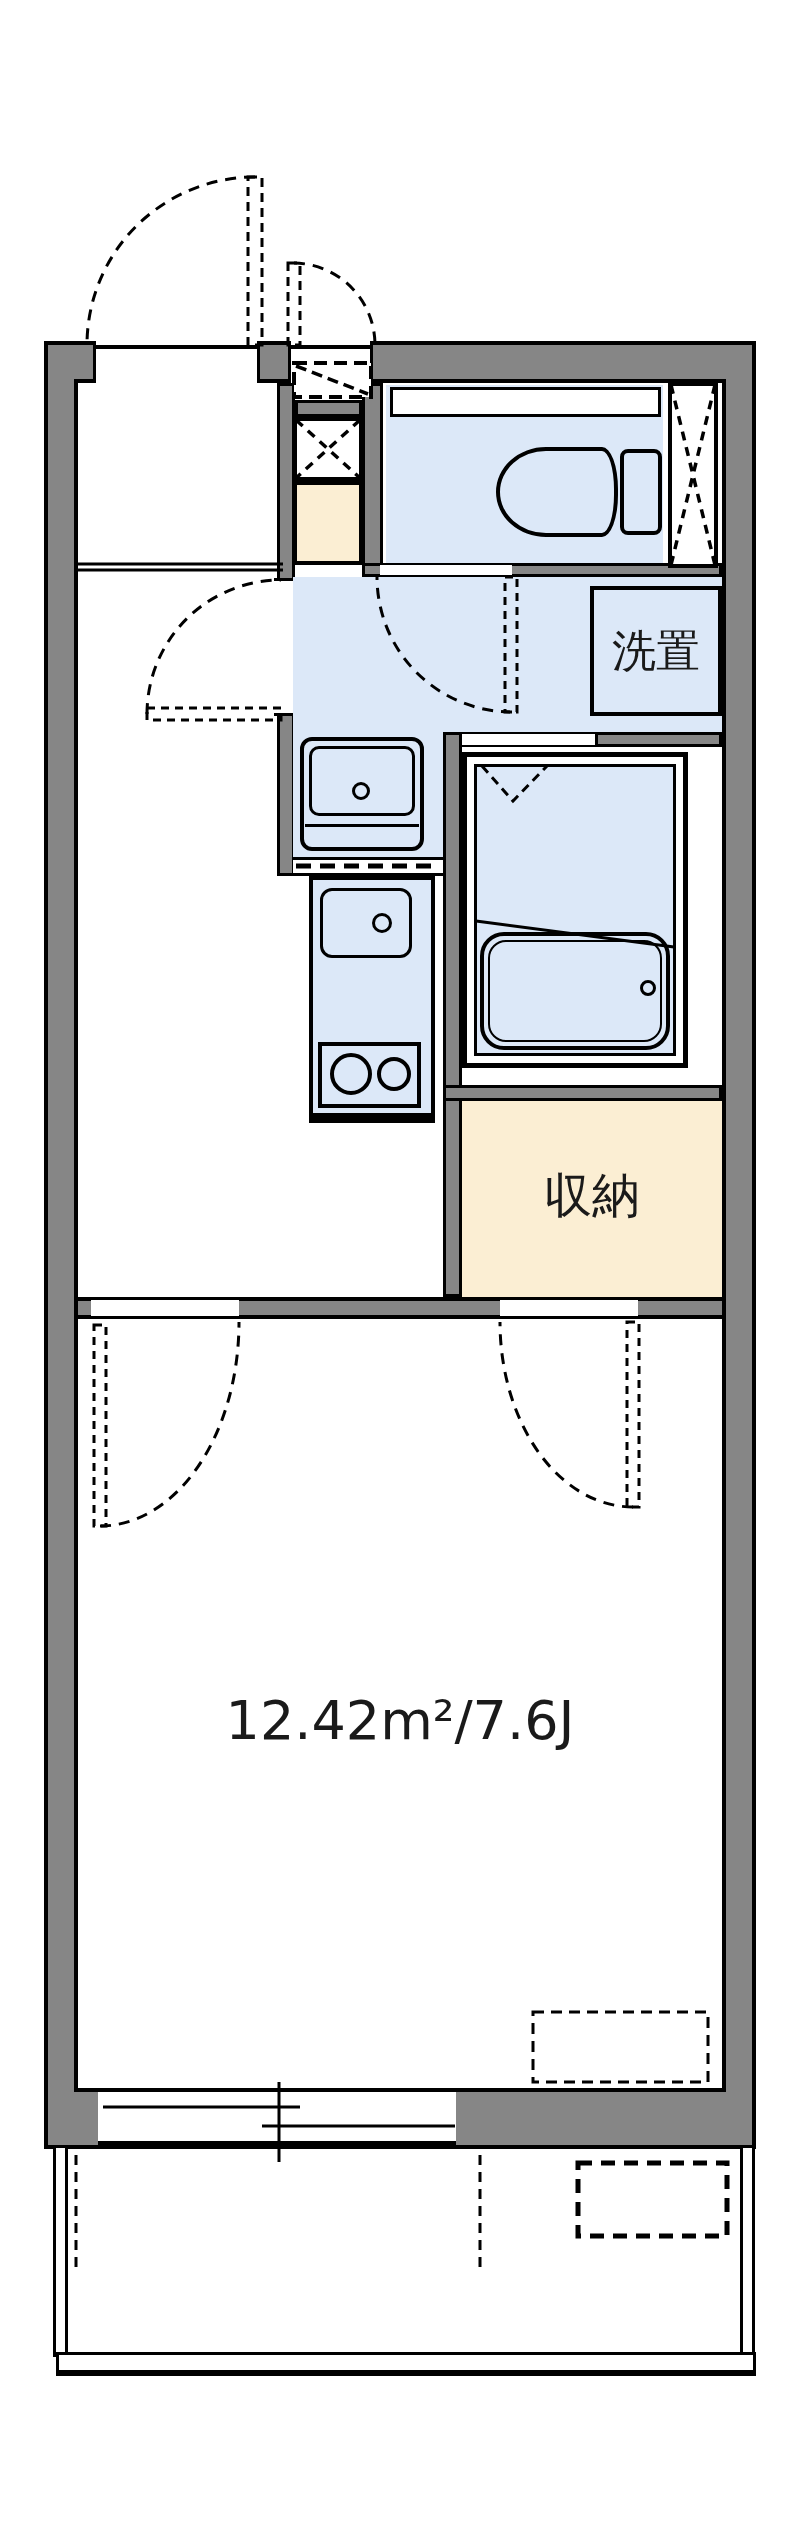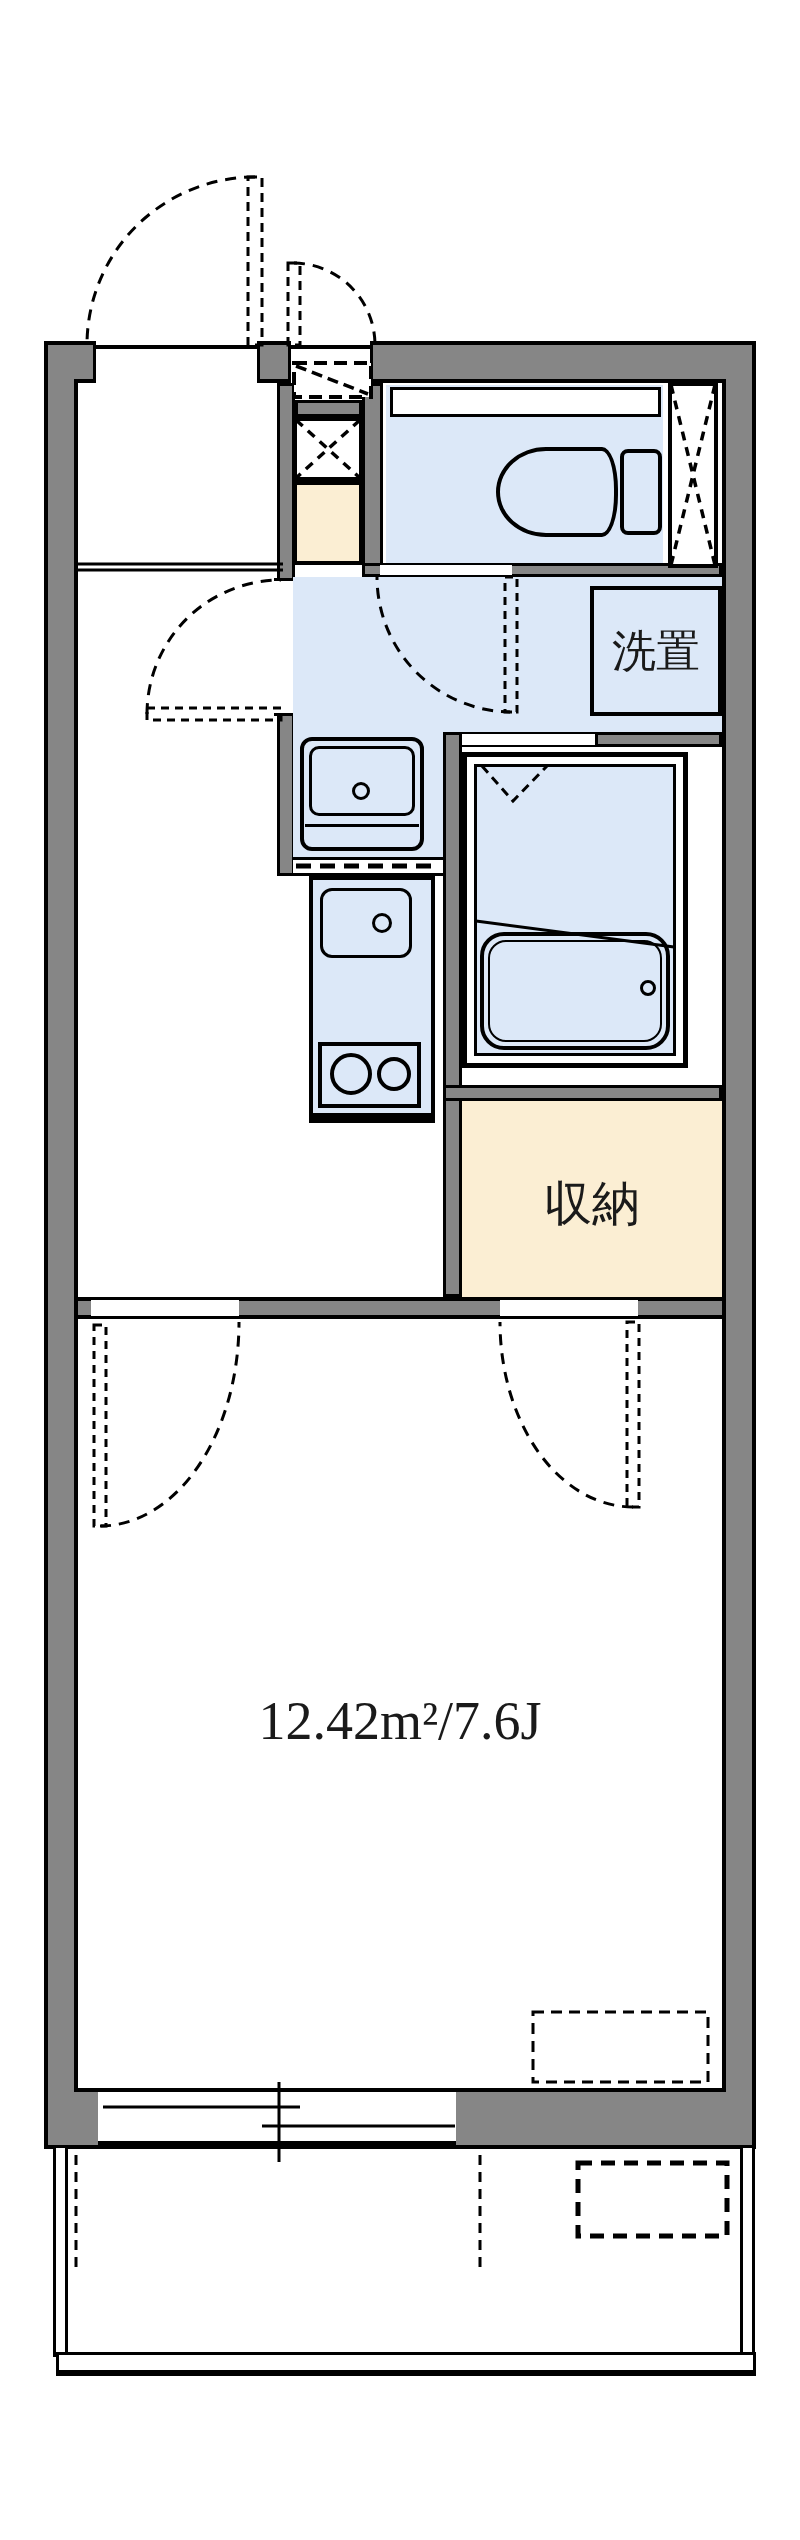--- a/index.html
+++ b/index.html
@@ -65,27 +65,27 @@
   <div class="abs wall" style="left:595px;top:732px;width:127px;height:15px;"></div>
   <div class="abs wall" style="left:443px;top:1085px;width:279px;height:16px;"></div>
 
   <div class="abs" style="left:462px;top:752px;width:226px;height:316px;background:#fff;border:5px solid #000;"></div>
   <div class="abs" style="left:474px;top:764px;width:202px;height:292px;background:#dce8f8;border:3px solid #000;"></div>
   <div class="abs" style="left:480px;top:932px;width:190px;height:118px;border:4px solid #000;border-radius:24px;"></div>
   <div class="abs" style="left:488px;top:940px;width:174px;height:102px;border:2px solid #000;border-radius:18px;"></div>
   <div class="abs" style="left:640px;top:980px;width:16px;height:16px;border:3px solid #000;border-radius:50%;"></div>
 
   <div class="abs" style="left:462px;top:1101px;width:260px;height:196px;background:#fbeed3;"></div>
-  <div class="abs label" style="left:462px;top:1160px;width:260px;height:70px;font-size:48px;margin-top:8px;">収納</div>
+  <div class="abs label" style="left:462px;top:1160px;width:260px;height:70px;font-size:48px;">収納</div>
 
   <div class="abs" style="left:78px;top:1297px;width:644px;height:22px;background:#868686;border-top:4px solid #000;border-bottom:4px solid #000;"></div>
   <div class="abs" style="left:91px;top:1297px;width:148px;height:22px;background:#fff;border-top:3px solid #000;border-bottom:3px solid #000;"></div>
   <div class="abs" style="left:500px;top:1297px;width:138px;height:22px;background:#fff;border-top:3px solid #000;border-bottom:3px solid #000;"></div>
 
-  <div class="abs label" style="left:78px;top:1690px;width:644px;height:62px;font-size:54px;font-family:Liberation Serif, serif;">12.42m²/7.6J</div>
+  <div class="abs label" style="left:78px;top:1690px;width:644px;height:62px;font-size:54px;">12.42m²/7.6J</div>
 
   <div class="abs label" style="left:533px;top:2012px;width:175px;height:70px;font-size:38px;">エアコン</div>
 
   <div class="abs" style="left:98px;top:2088px;width:358px;height:57px;background:#fff;border-top:4px solid #000;border-bottom:4px solid #000;"></div>
 
   <div class="abs" style="left:53px;top:2145px;width:15px;height:212px;background:#fff;border:3px solid #000;"></div>
   <div class="abs" style="left:740px;top:2145px;width:15px;height:212px;background:#fff;border:3px solid #000;"></div>
   <div class="abs" style="left:56px;top:2352px;width:700px;height:24px;background:#fff;border:3px solid #000;border-bottom:6px solid #000;"></div>
 
   <svg class="overlay" width="800" height="2540" viewBox="0 0 800 2540">

